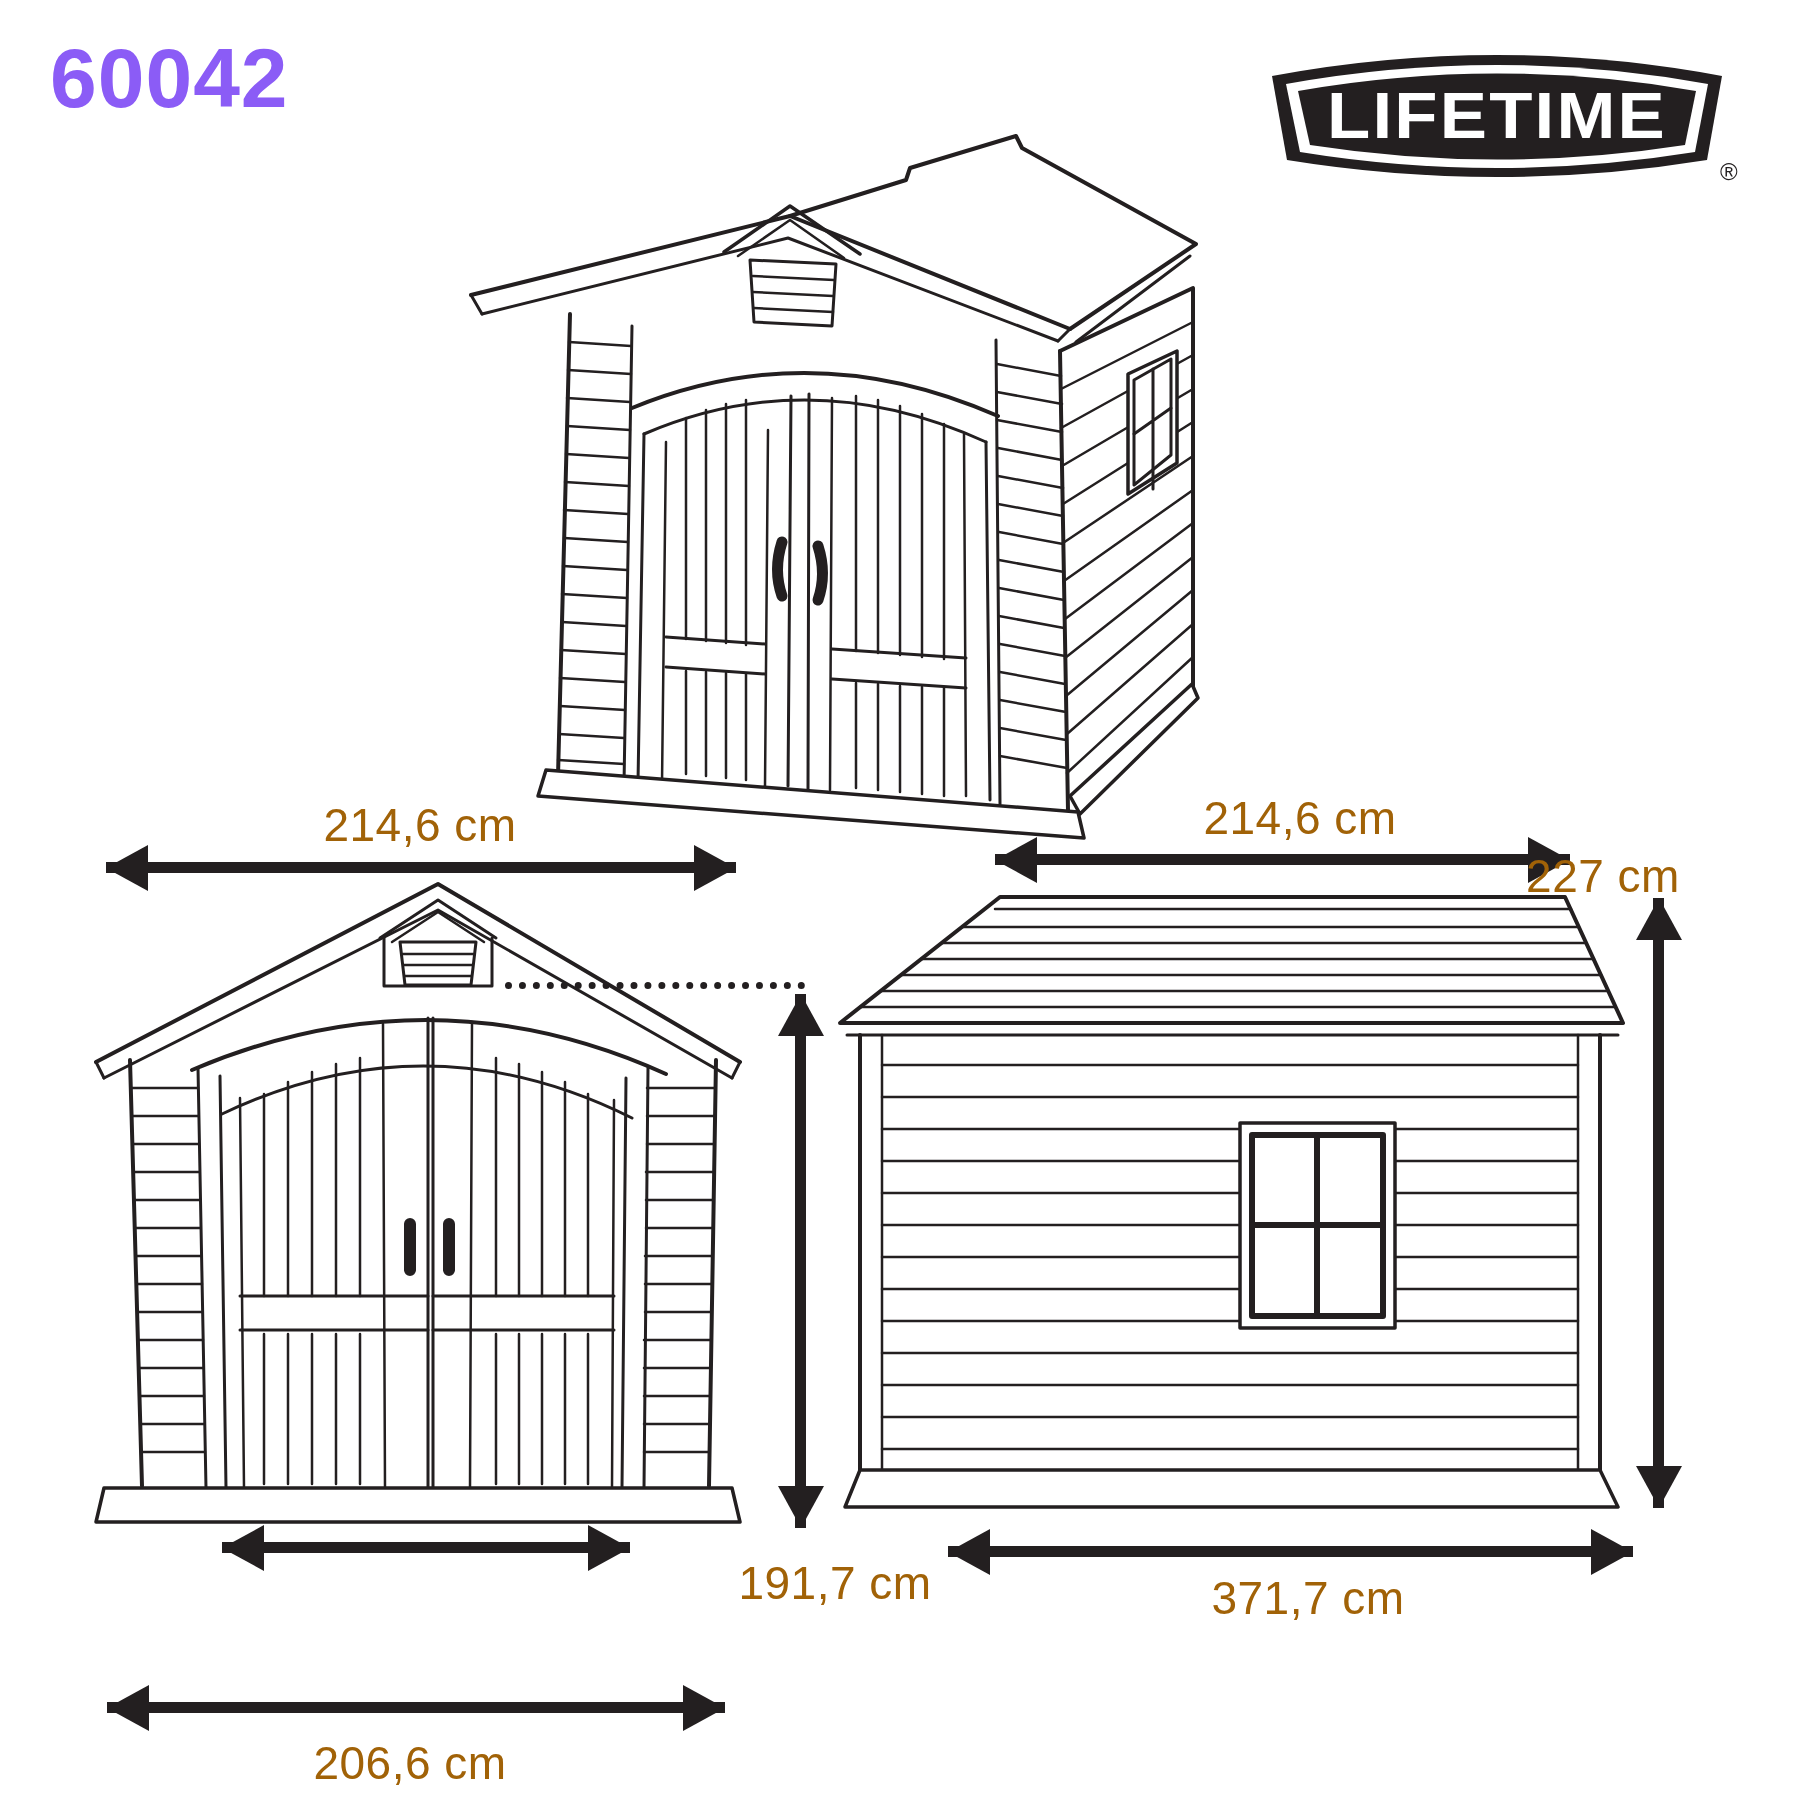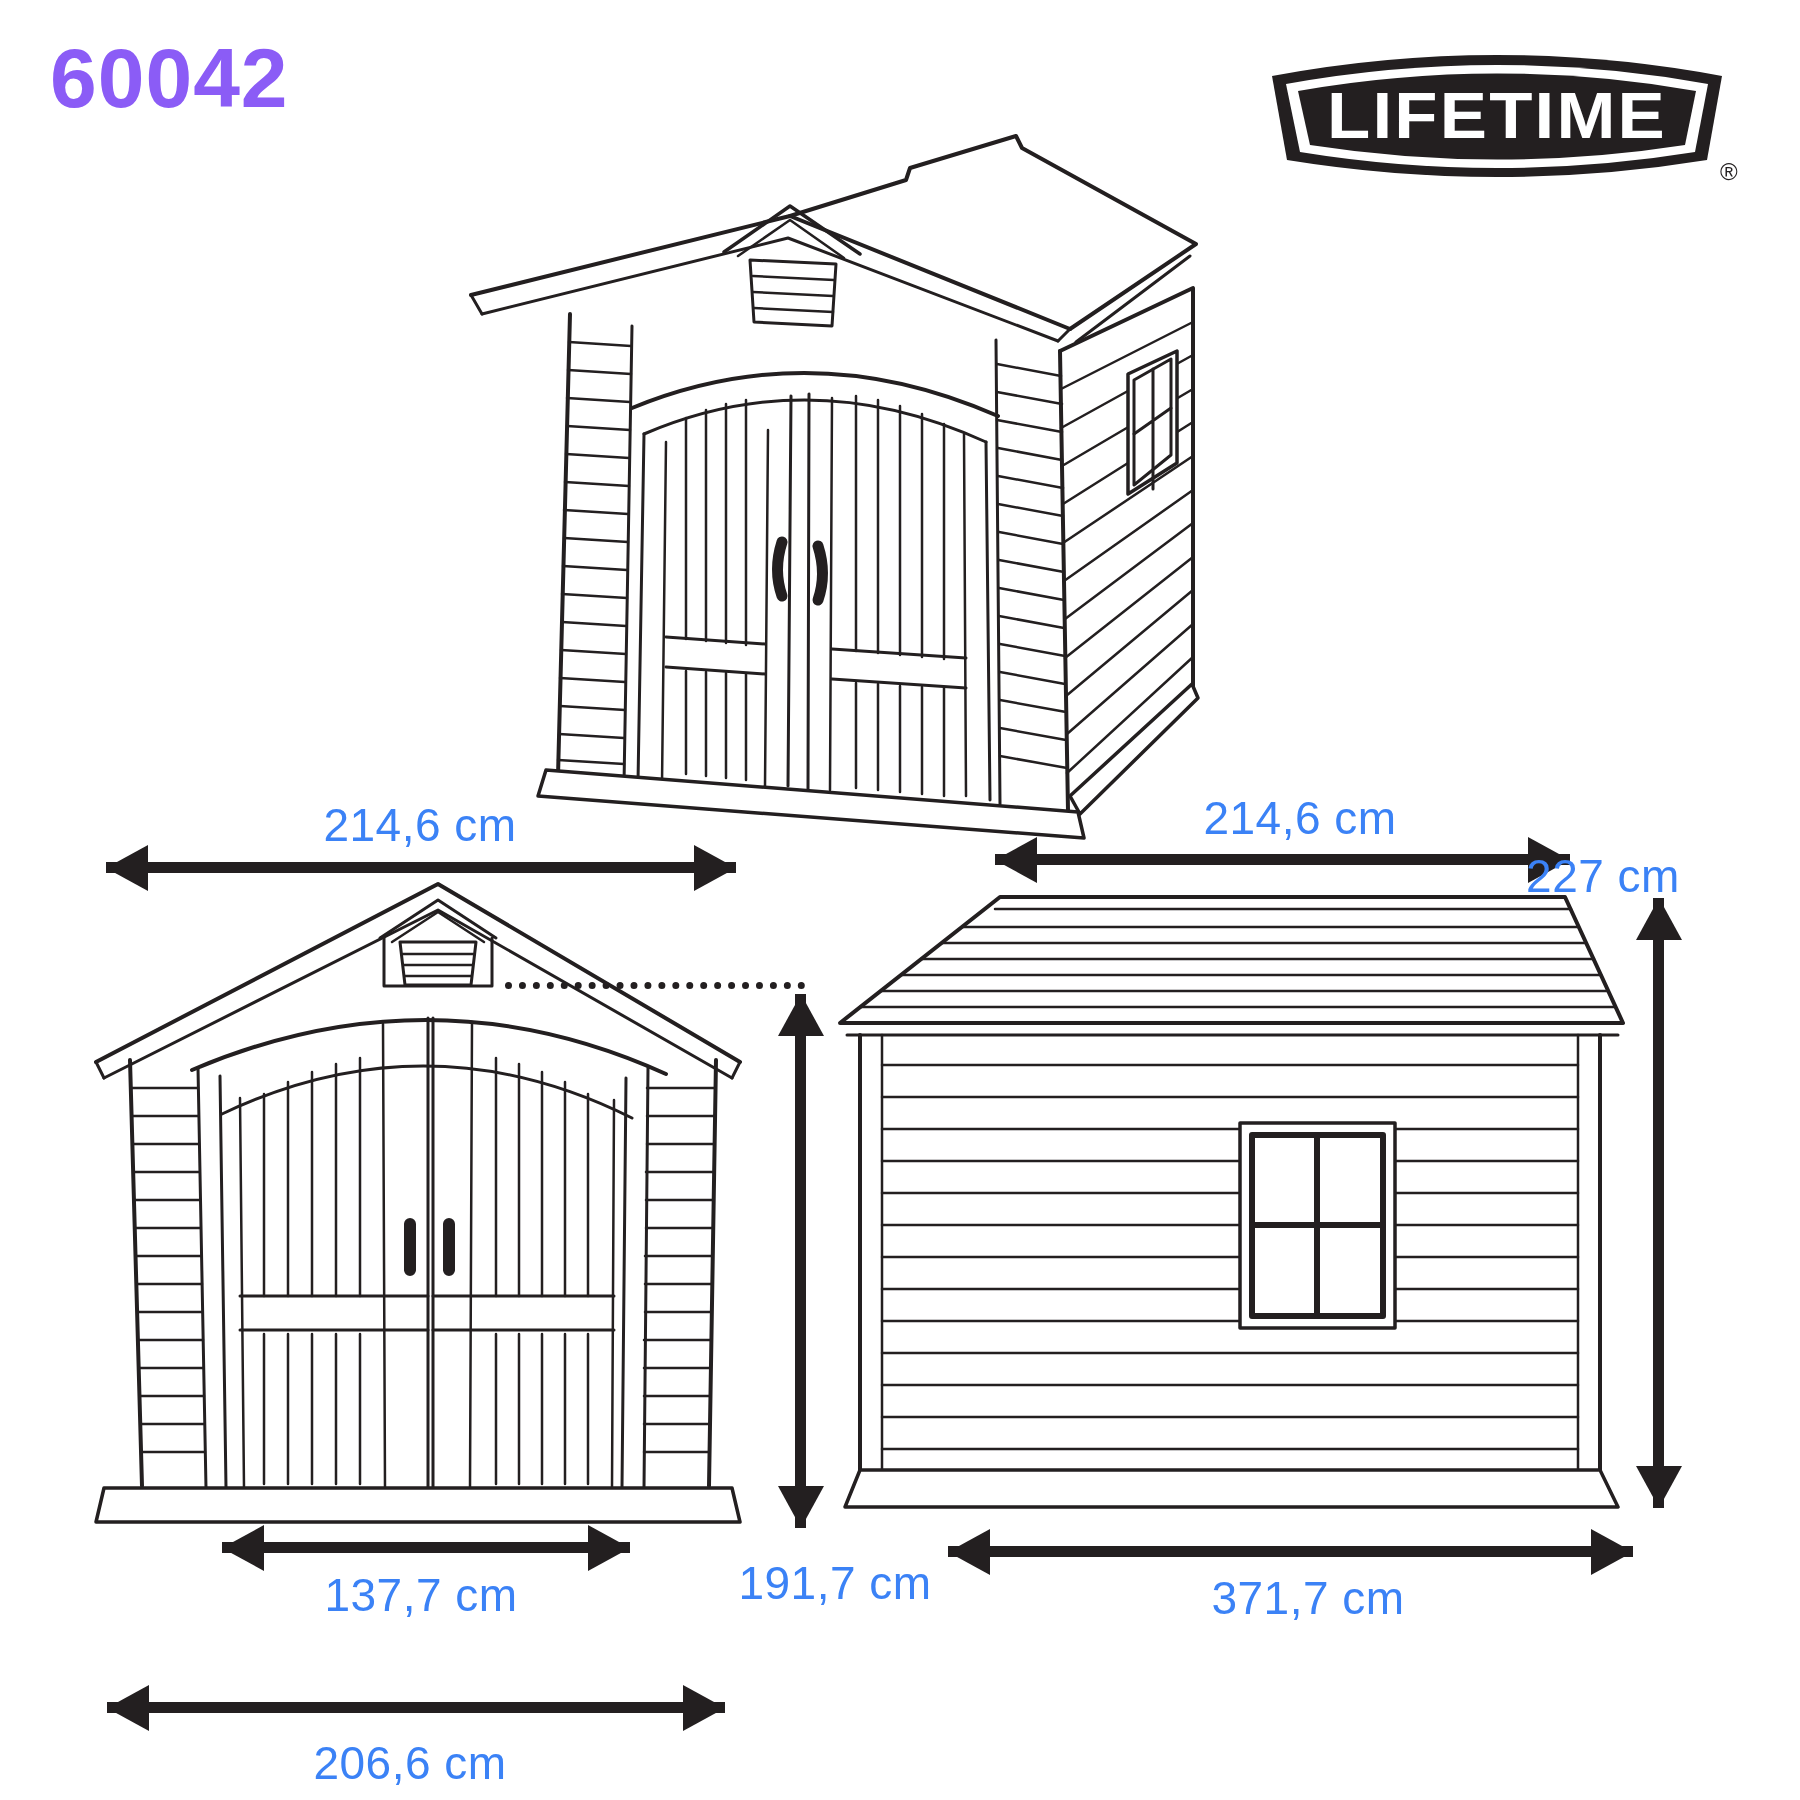--- a/index.html
+++ b/index.html
@@ -5,21 +5,21 @@
   html,body{margin:0;padding:0;background:#ffffff;}
   .canvas{
     position:relative;width:1800px;height:1800px;background:#ffffff;overflow:hidden;
     font-family:"Liberation Sans",sans-serif;color:#231f20;
   }
   .model-number{
     position:absolute;left:50px;top:30px;font-size:84px;font-weight:700;
     letter-spacing:1px;color:#8b5cf6;
   }
   .dim-label{
-    position:absolute;font-size:46px;color:#3b82f6;text-align:center;
+    position:absolute;font-size:46px;color:#a16207;text-align:center;
     white-space:nowrap;letter-spacing:0.5px;
   }
   svg{position:absolute;overflow:visible;}
   .lineart{stroke:#231f20;fill:none;stroke-linejoin:round;stroke-linecap:round;}
   
   .harrow{position:absolute;height:11px;background:#231f20;}
   .harrow::before{content:"";position:absolute;left:0;top:50%;transform:translateY(-50%);
     width:0;height:0;border-top:23px solid transparent;border-bottom:23px solid transparent;
     border-right:42px solid #231f20;}
   .harrow::after{content:"";position:absolute;right:0;top:50%;transform:translateY(-50%);
@@ -202,21 +202,20 @@
   <div class="dim-label" style="left:1100px;top:791px;width:400px;">214,6 cm</div>
   <div class="harrow" style="left:995px;top:854px;width:575px;"></div>
 
   <div class="dim-label" style="left:1488px;top:849px;width:230px;">227 cm</div>
   <div class="varrow" style="left:1653px;top:898px;height:610px;"></div>
 
   <div class="varrow" style="left:795px;top:994px;height:534px;"></div>
   <div class="dim-label" style="left:705px;top:1556px;width:260px;">191,7 cm</div>
 
   <div class="harrow" style="left:222px;top:1542px;width:408px;"></div>
-  <div class="dim-label" style="left:271px;top:1568px;width:300px;">137,7 cm</div>
 
   <div class="harrow" style="left:107px;top:1702px;width:618px;"></div>
   <div class="dim-label" style="left:260px;top:1736px;width:300px;">206,6 cm</div>
 
   <div class="harrow" style="left:948px;top:1546px;width:685px;"></div>
   <div class="dim-label" style="left:1158px;top:1571px;width:300px;">371,7 cm</div>
 
 </div>
 
 </body></html>

